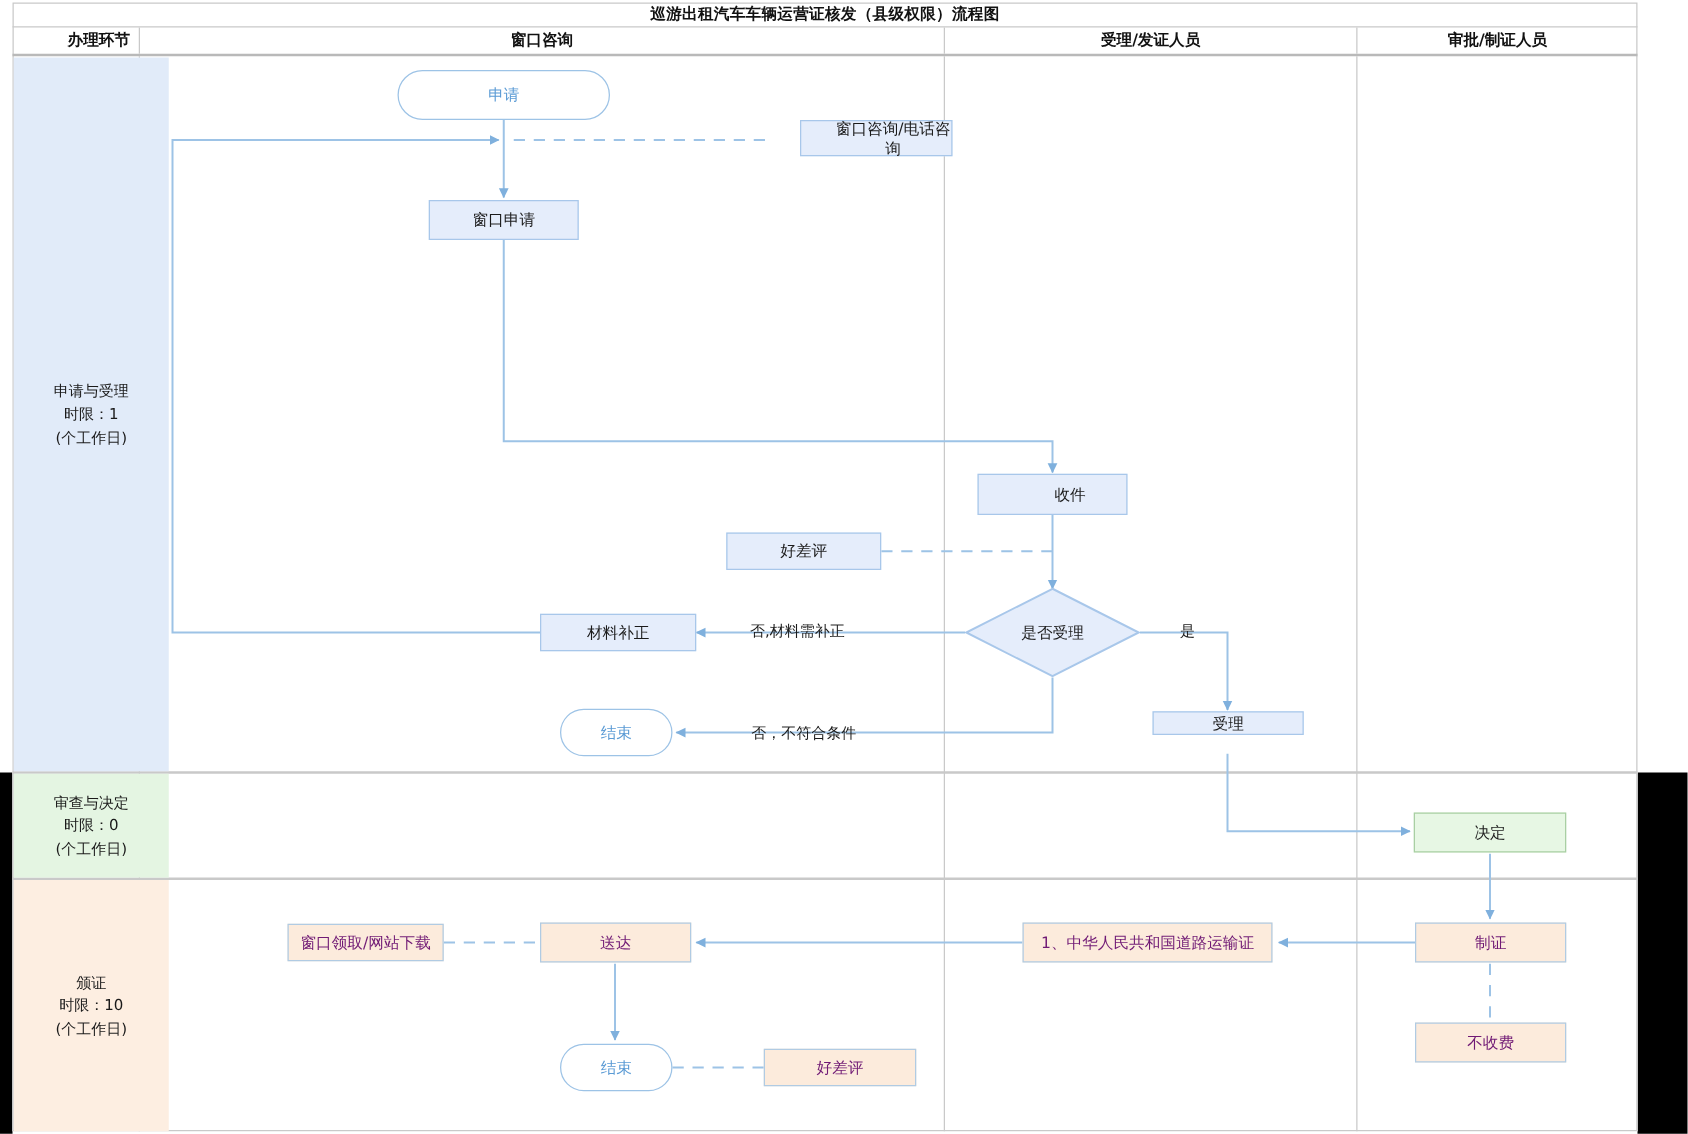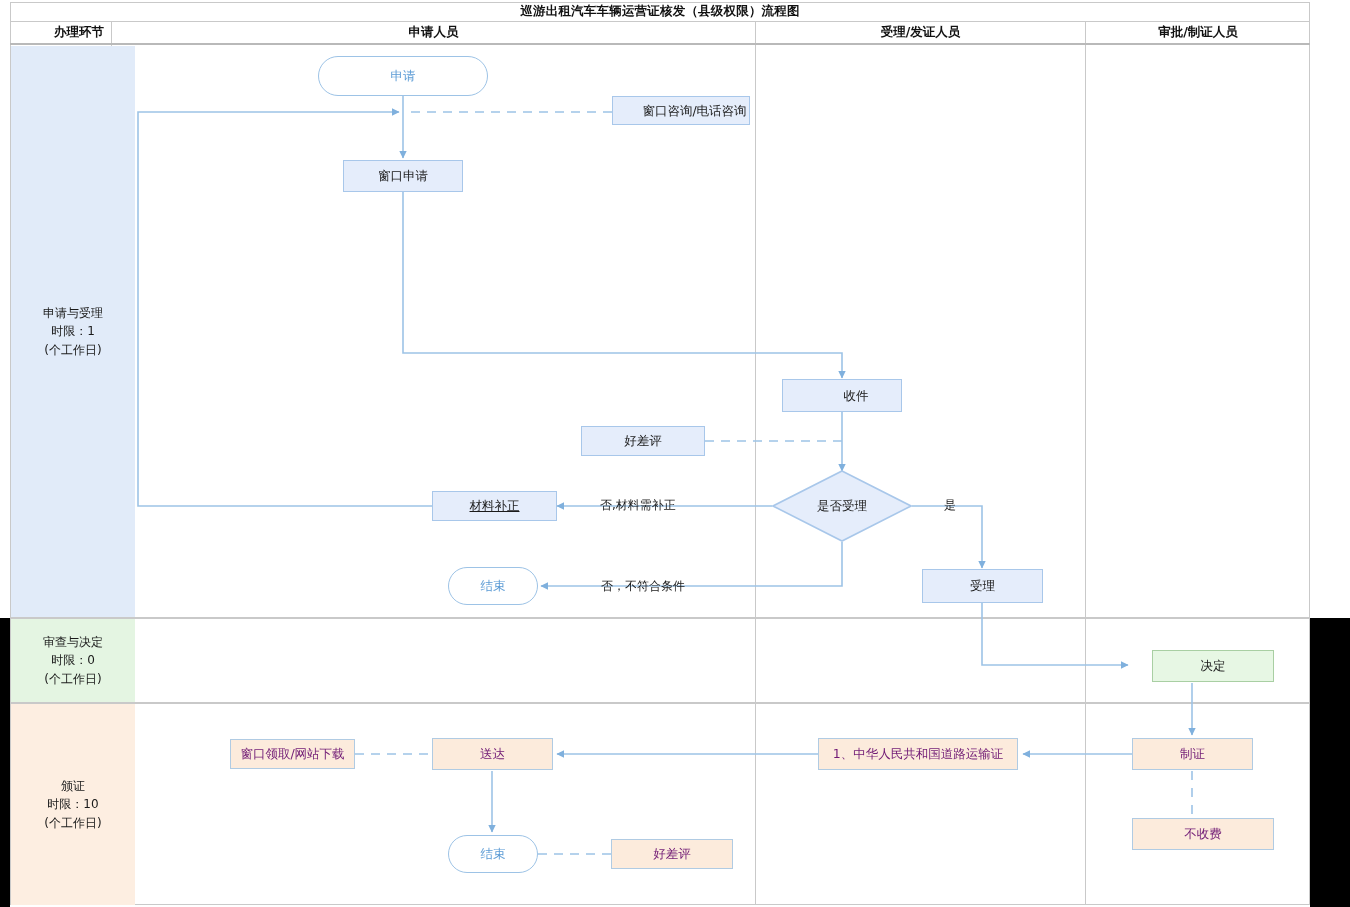--- a/index.html
+++ b/index.html
@@ -145,21 +145,21 @@
     text-align: center;
     box-sizing: border-box;
     font-size: 12.5px;
     line-height: 1.25;
     color: #1b1b1b;
     border: 1px solid #9dc3e6;
     background: #e4ecfa;
     z-index: 5;
   }
   .node.blue     { background: #e5edfb; border-color: #a8c7ea; color:#1b1b1b; }
-  .node.green    { background: #e7f7e4; border-color: #a9cfa3; color:#1b1b1b;margin-left:21px; }
+  .node.green    { background: #e7f7e4; border-color: #a9cfa3; color:#1b1b1b; }
   .node.orange   { background: #fcebdc; border-color: #b0cbe3; color:#701a75; }
   .node.terminal {
     border-radius: 24px;
     background: #ffffff;
     border: 1.6px solid #9dc3e6;
     color: #5b9bd5;
   }
   .node.diamond {
     border: none;
     background: transparent;
@@ -193,21 +193,21 @@
 
   <div class="side-bar left"></div>
   <div class="side-bar right"></div>
 
   <div class="frame"></div>
 
   <div class="title-bar">巡游出租汽车车辆运营证核发（县级权限）流程图</div>
 
   <div class="header-row">
     <div class="header-cell hc0">办理环节</div>
-    <div class="header-cell hc1">申请人员</div>
+    <div class="header-cell hc1">窗口咨询</div>
     <div class="header-cell hc2">受理/发证人员</div>
     <div class="header-cell hc3">审批/制证人员</div>
   </div>
 
   <div class="vdiv v0"></div>
   <div class="vdiv v1"></div>
   <div class="vdiv v2"></div>
 
   <div class="hdiv h1"></div>
   <div class="hdiv h2"></div>
@@ -269,21 +269,21 @@
       <path d="M492,771 L492,832" marker-end="url(#arr)"></path>
 
       <path d="M538,854 L611,854" stroke-dasharray="9 7"></path>
     </g>
   </svg>
 
   <div class="node terminal" style="left:318px; top:56px; width:170px; height:40px;">
     <span>申请</span>
   </div>
 
-  <div class="node blue" style="left:612px; top:96px; width:138px; height:29px;padding-left:27px;">
+  <div class="node blue" style="left:640px; top:96px; width:122px; height:29px;padding-left:27px;">
     <span>窗口咨询/电话咨询</span>
   </div>
 
   <div class="node blue" style="left:343px; top:160px; width:120px; height:32px;text-align:center;">
     <span>窗口申请</span>
   </div>
 
   <div class="node blue" style="left:782px; top:379px; width:120px; height:33px;padding-left:28px;">
     <span>收件</span>
   </div>
@@ -292,41 +292,41 @@
     <span>好差评</span>
   </div>
 
   <div class="node diamond" style="left:772px; top:470px; width:140px; height:72px;">
     <svg class="diamond-shape" viewBox="0 0 140 72" preserveAspectRatio="none">
       <polygon points="70,1 139,36 70,71 1,36" fill="#e5edfb" stroke="#a8c7ea" stroke-width="1.6"></polygon>
     </svg>
     <span class="diamond-label">是否受理</span>
   </div>
 
-  <div class="node blue" style="left:432px; top:491px; width:125px; height:30px;text-decoration:underline;">
+  <div class="node blue" style="left:432px; top:491px; width:125px; height:30px;">
     <span>材料补正</span>
   </div>
 
   <div class="node terminal" style="left:448px; top:567px; width:90px; height:38px;">
     <span>结束</span>
   </div>
 
-  <div class="node blue" style="left:922px; top:569px; width:121px; height:34px;">
+  <div class="node blue" style="left:922px; top:569px; width:121px; height:19px;">
     <span>受理</span>
   </div>
 
   <div class="node green" style="left:1131px; top:650px; width:122px; height:32px;">
     <span>决定</span>
   </div>
 
   <div class="node orange" style="left:1132px; top:738px; width:121px; height:32px;">
     <span>制证</span>
   </div>
 
-  <div class="node orange" style="left:1132px; top:818px; width:142px; height:32px;">
+  <div class="node orange" style="left:1132px; top:818px; width:121px; height:32px;">
     <span>不收费</span>
   </div>
 
   <div class="node orange" style="left:818px; top:738px; width:200px; height:32px;">
     <span>1、中华人民共和国道路运输证</span>
   </div>
 
   <div class="node orange" style="left:432px; top:738px; width:121px; height:32px;">
     <span>送达</span>
   </div>

